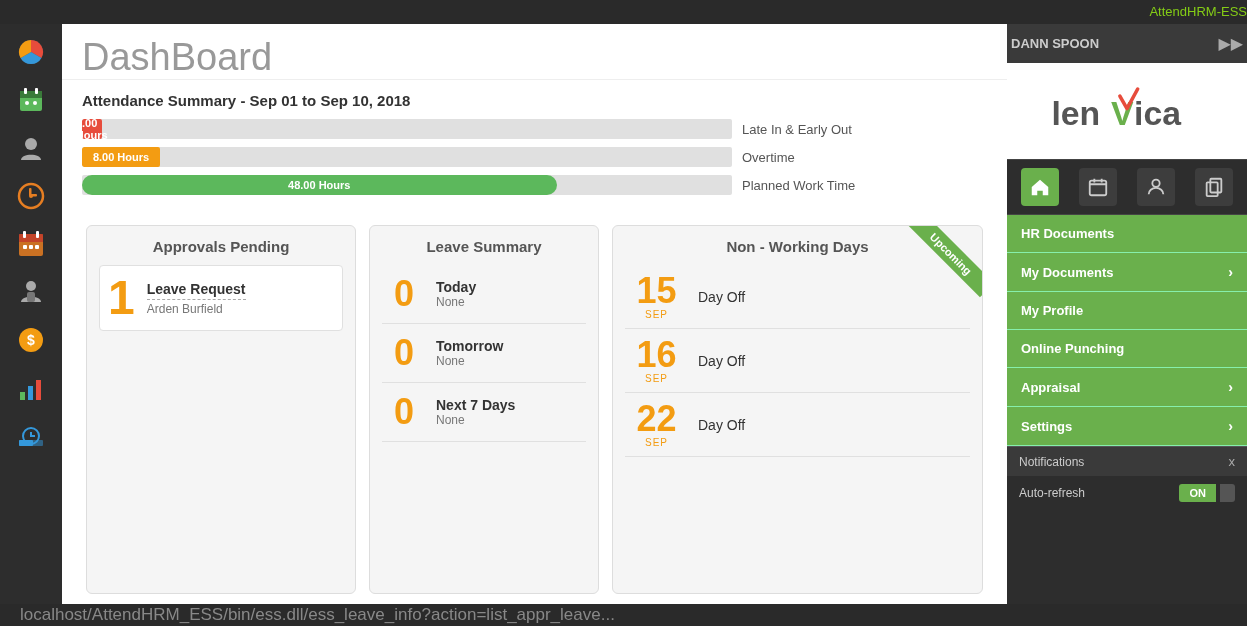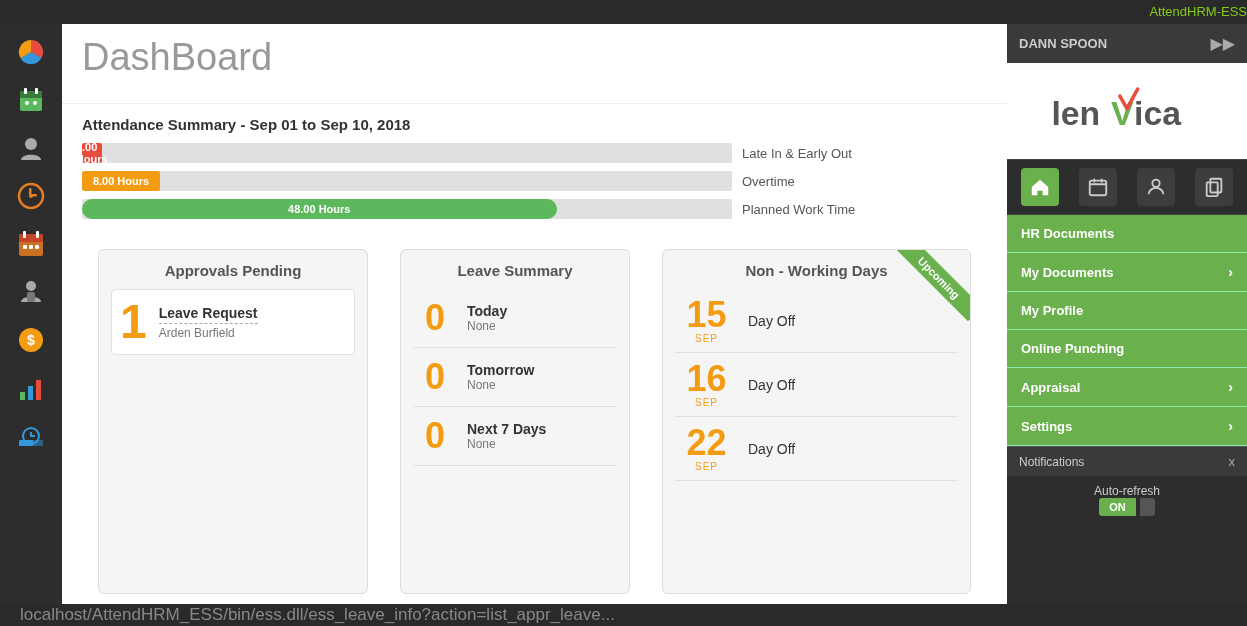--- a/index.html
+++ b/index.html
@@ -50,21 +50,21 @@
       flex: 1;
       background: #fff;
       display: flex;
       flex-direction: column;
       overflow-y: auto;
     }
 
     
     .content-header {
       background: #fff;
-      padding: 12px 20px 24px 20px;
+      padding: 12px 20px 0 20px;
       border-bottom: 1px solid #eee;
     }
 
     .dashboard-title {
       font-size: 38px;
       color: #999;
       font-weight: 300;
     }
 
     
@@ -114,22 +114,22 @@
 
     .progress-label {
       font-size: 13px;
       color: #555;
       width: 180px;
     }
 
     
     .cards-section {
       display: flex;
-      padding: 10px 36px;
-      gap: 32px;
+      padding: 10px 24px;
+      gap: 13px;
       flex: 1;
     }
 
     
     .card {
       background: #f5f5f5;
       border: 1px solid #ddd;
       border-radius: 6px;
       padding: 12px;
     }
@@ -257,21 +257,21 @@
     .right-sidebar {
       width: 240px;
       background: #2d2d2d;
       flex-shrink: 0;
       display: flex;
       flex-direction: column;
     }
 
     .right-sidebar-header {
       background: #3a3a3a;
-      padding: 10px 12px;
+      padding: 10px 4px;
       display: flex;
       align-items: center;
       justify-content: space-between;
     }
 
     .user-name {
       color: #ccc;
       font-size: 13px;
       font-weight: bold;
     }
@@ -352,21 +352,20 @@
       cursor: pointer;
       font-size: 13px;
     }
 
     .autorefresh-row {
       background: #2d2d2d;
       padding: 8px 12px;
       display: flex;
       align-items: center;
       justify-content: space-between;
-      flex-direction: column;
     }
 
     .autorefresh-label {
       color: #ccc;
       font-size: 12px;
     }
 
     .toggle-switch {
       display: flex;
       align-items: center;

